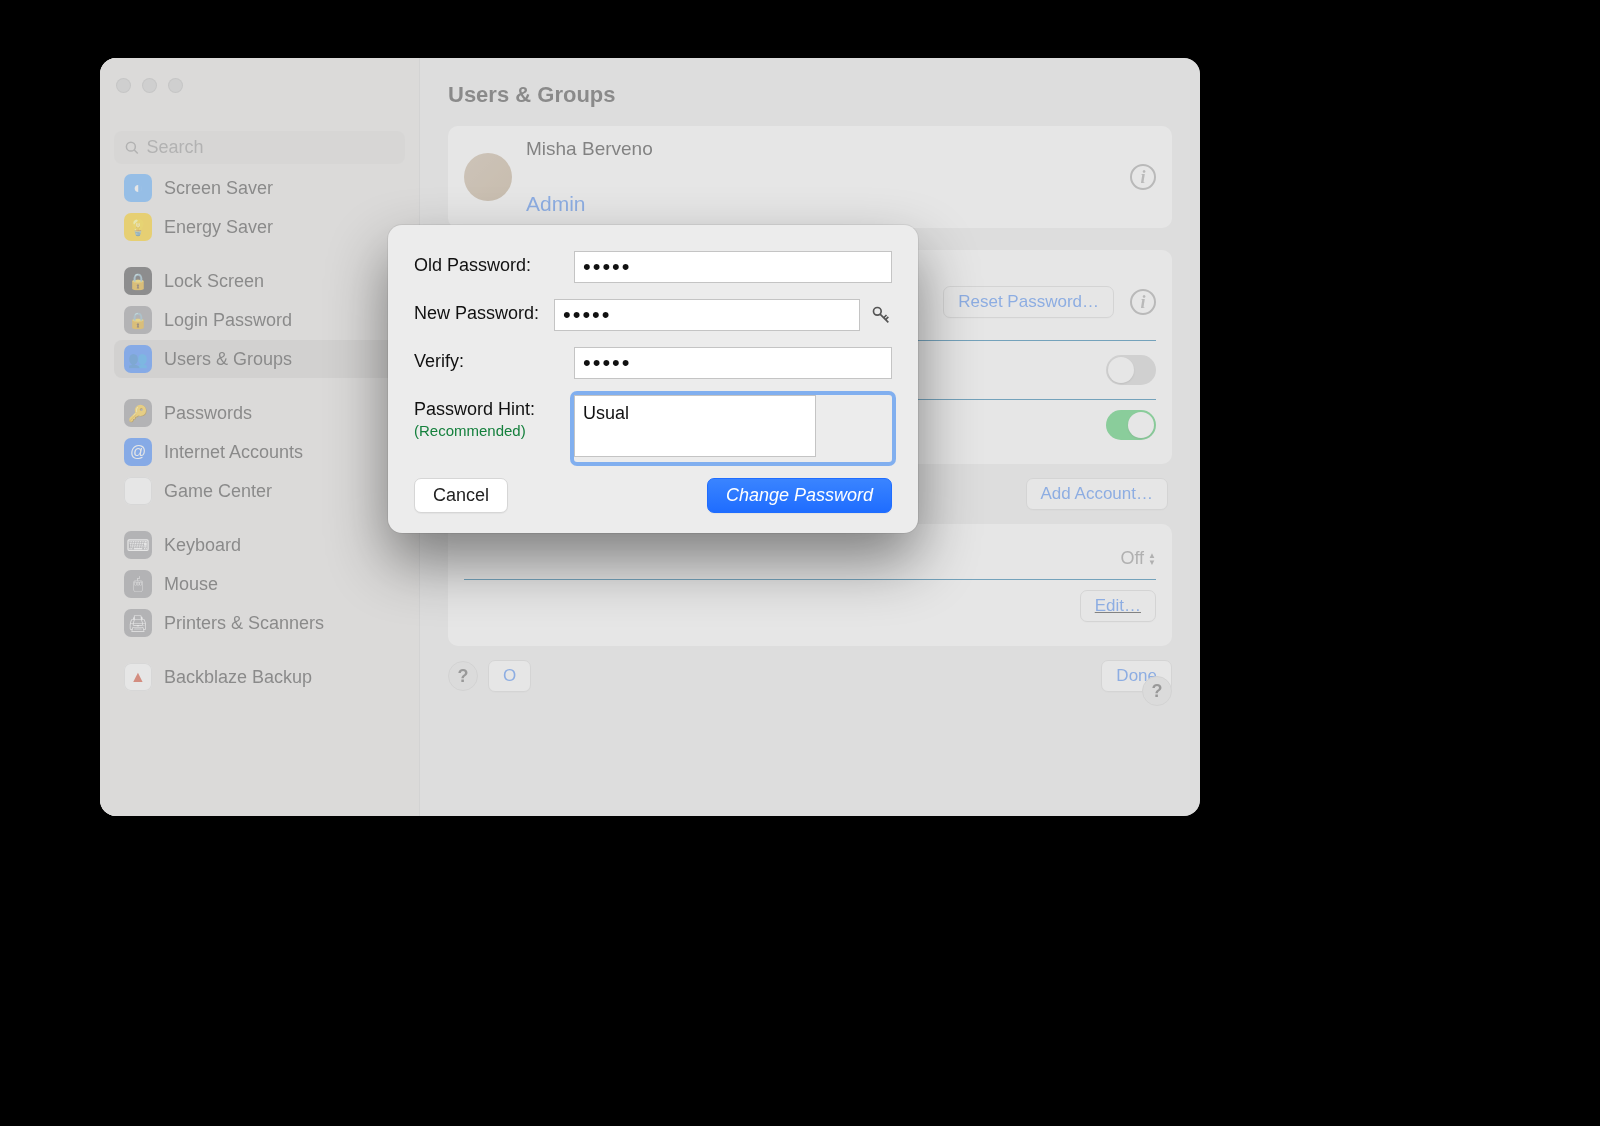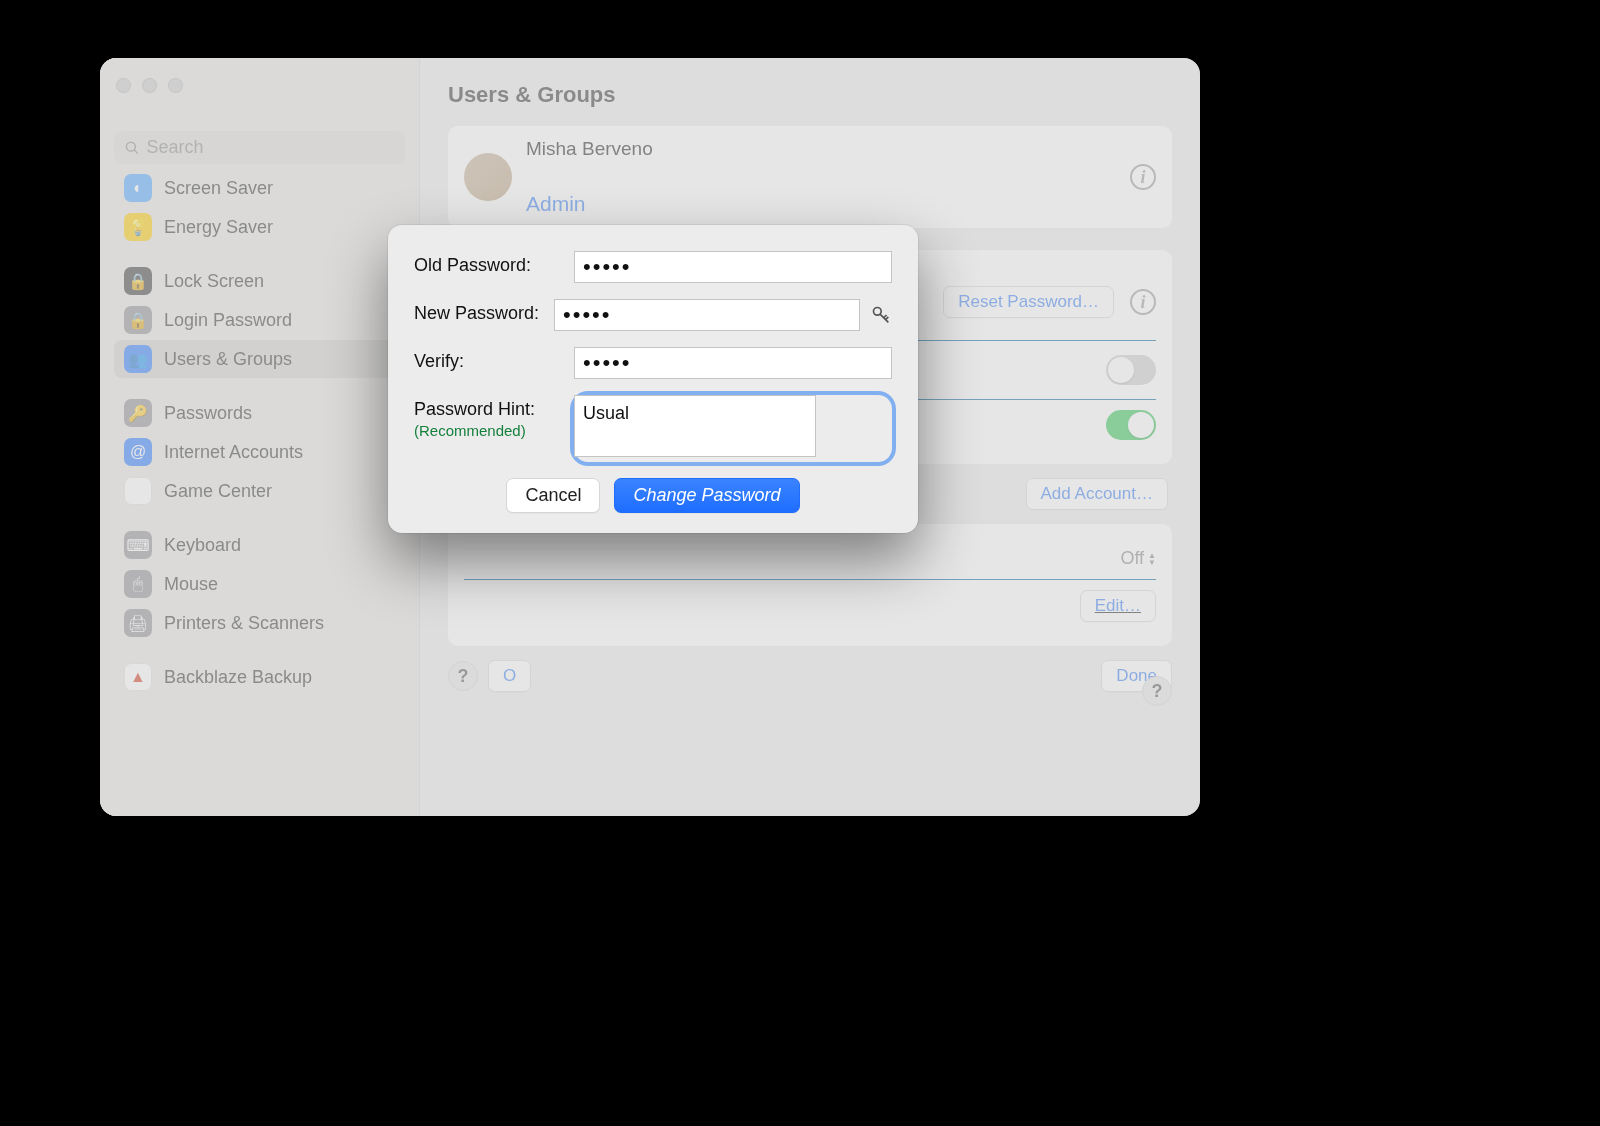--- a/index.html
+++ b/index.html
@@ -172,24 +172,24 @@
     flex: 1; height: 32px;
     border: 1px solid #c4c4c4; background: #fff;
     padding: 2px 8px; font-size: 22px; letter-spacing: 2px;
     font-family: inherit; color: #111;
     border-radius: 0;
   }
   .tf.hint {
     height: 62px; letter-spacing: 0; font-size: 18px;
     line-height: 1.3; padding: 6px 8px; resize: none;
   }
-  .focused-wrap { box-shadow: 0 0 0 4px rgba(0,103,244,.45); border-radius: 14px; }
+  .focused-wrap { box-shadow: 0 0 0 4px rgba(0,103,244,.45); border-radius: 3px; }
   .key-icon { width: 22px; height: 22px; color: #555; }
 
-  .sheet-buttons { display: flex; justify-content: center; gap: 14px; margin-top: 12px; }
+  .sheet-buttons { display: flex; justify-content: space-between; gap: 14px; margin-top: 12px; }
   .btn {
     border: 1px solid #d6d6d6; border-radius: 7px;
     padding: 6px 18px; font-size: 18px; background: #fff; color: #222;
     box-shadow: 0 1px 1px rgba(0,0,0,.04);
     cursor: pointer;
   }
   .btn.primary {
     background: linear-gradient(#3a84ff,#1f6dff); color: #fff;
     border-color: #1f6dff;
     font-style: italic;

